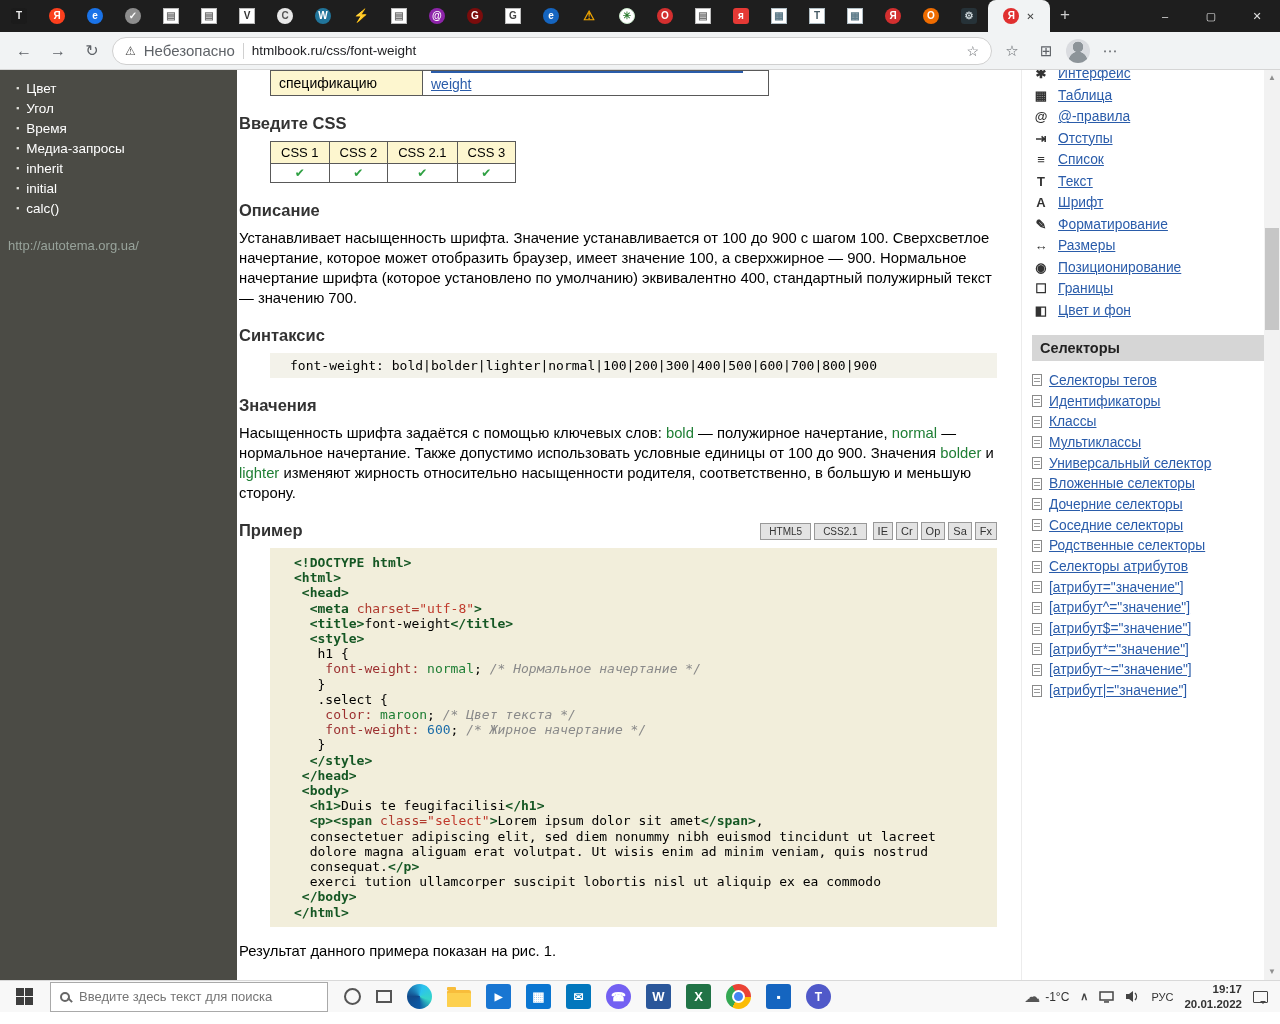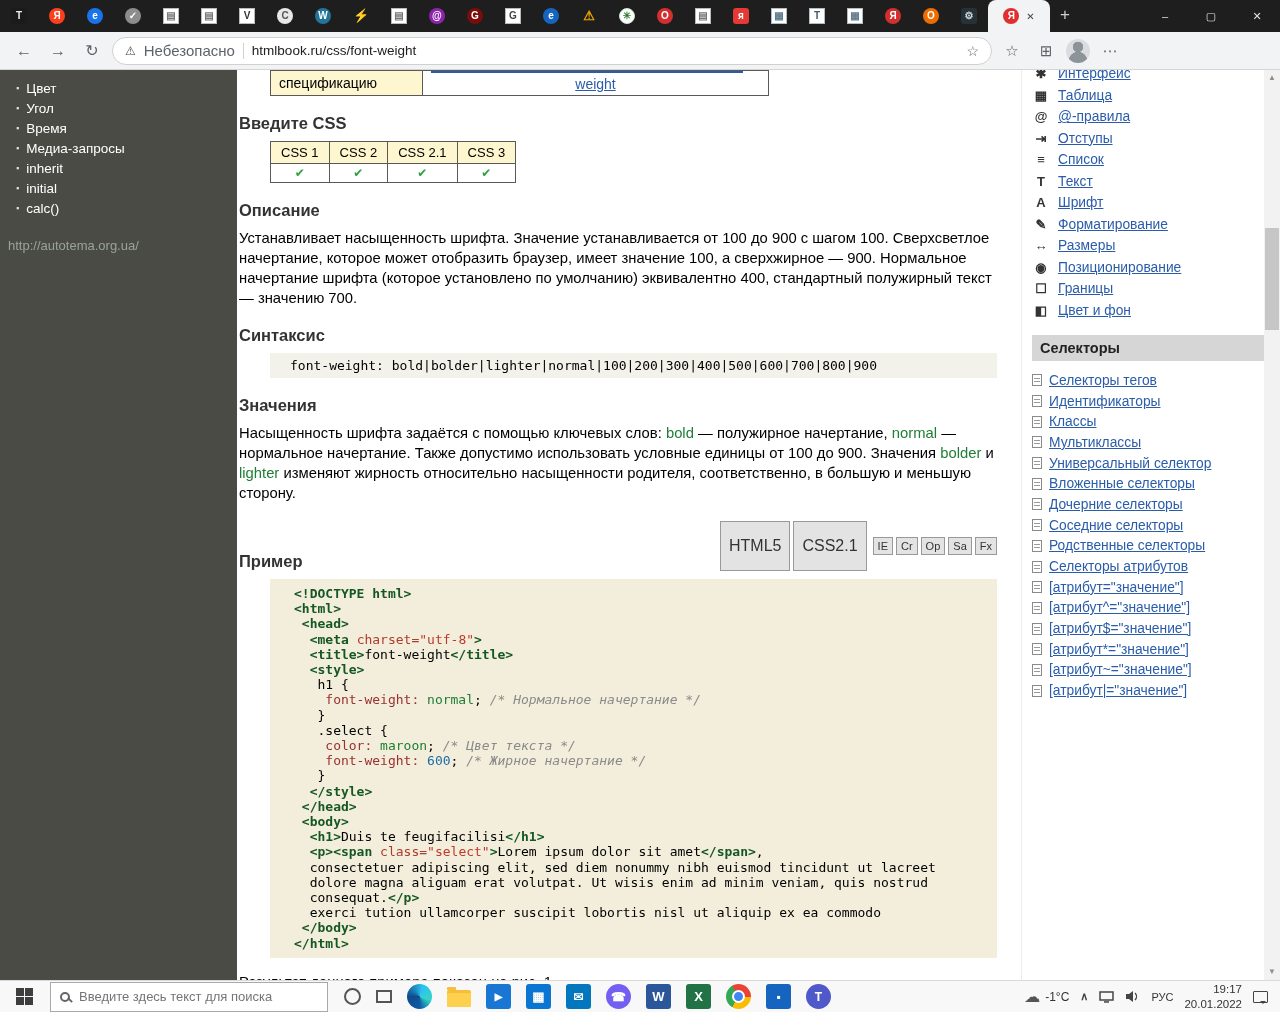--- a/index.html
+++ b/index.html
@@ -36,39 +36,39 @@
 
   .ls { width:237px; background:#4b4b45; padding-top:8px; flex:none; overflow:hidden; }
   .ls-item { display:flex; align-items:center; gap:7px; padding:2.5px 0 2.5px 16px; font-size:13.5px; color:#fff; cursor:pointer; }
   .ls-bullet { font-size:9px; color:#e0e0da; }
   .ls-ad { display:block; color:#98a39b; font-size:13px; margin:20px 0 0 8px; text-decoration:none; cursor:pointer; }
 
   .content { flex:1; padding:0 24px 0 2px; overflow:hidden; position:relative; background:#fff; }
   .spec { border-collapse:collapse; margin-left:31px; }
   .spec td { border:1px solid #595959; font-size:14px; vertical-align:bottom; }
   .spec .lbl { background:#fdf6cf; width:152px; padding:4px 8px; }
-  .spec .val { width:346px; padding:3px 8px; position:relative;text-align:center; }
+  .spec .val { width:346px; padding:3px 8px; position:relative; }
   .cutline { position:absolute; top:0; left:8px; width:312px; height:2px; background:#2a5caa; }
   a.blue { color:#2a5caa; text-decoration:underline; cursor:pointer; }
 
   h2.sect { font-size:16.5px; font-weight:bold; color:#333; margin:18px 0 8px; }
   .vers { border-collapse:collapse; margin-left:31px; }
   .vers th { background:#fdf6cf; border:1px solid #595959; font-size:13px; font-weight:normal; color:#000; padding:3px 10px; }
   .vers td { border:1px solid #595959; text-align:center; padding:2px; font-size:12px; color:#2ea042; }
 
   .body-text { font-size:14.8px; line-height:20px; color:#000; }
   .kw { color:#1e7e34; }
 
   .syntax-pre { background:#f3f2ea; margin:2px 0 0 31px; padding:5px 4px 5px 20px; font:13px "DejaVu Sans Mono",monospace; white-space:pre; color:#000; }
 
   .ex-head { display:flex; align-items:flex-end; margin:18px 0 8px; }
   .ex-head h2 { margin:0; }
   .badges { margin-left:auto; display:flex; gap:6px; align-items:center; }
   .grp { display:flex; gap:3px; }
-  .badge { border:1px solid #999; background:#e3e3e3; color:#333; font-size:16px; padding:15px 8px; }
+  .badge { border:1px solid #999; background:#e3e3e3; color:#333; font-size:10px; padding:2px 8px; }
   .badge.sm { font-size:11px; padding:2px 4px; }
 
   .example-pre { background:#f2eedb; margin-left:31px; padding:7px 24px; font:13px/15.2px "DejaVu Sans Mono",monospace; color:#000; }
   .code-line { white-space:pre; }
   .t { color:#155724; font-weight:bold; }
   .a { color:#b03a2e; }
   .v { color:#c0392b; }
   .p { color:#9c2f2f; }
   .valtok { color:#1e7e34; }
   .num { color:#1b6ca8; }
@@ -119,21 +119,21 @@
   .tb-chrome { border-radius:50%; background:conic-gradient(from -30deg,#ea4335 0 120deg,#fbbc05 0 240deg,#34a853 0 360deg); position:relative; }
   .tb-chrome::after { content:""; position:absolute; inset:6px; border-radius:50%; background:#4285f4; border:2px solid #fff; }
   .tb-blueapp2 { background:#1565c0; border-radius:3px; font-size:12px; }
   .tb-teams { background:#5059c9; border-radius:50%; font-size:12px; }
   .tray { margin-left:auto; display:flex; align-items:center; gap:11px; padding-right:8px; font-size:12px; color:#333; }
   .weather { display:flex; align-items:center; gap:5px; }
   .cloud { font-size:16px; color:#555; }
   .chev { font-size:11px; font-weight:bold; color:#444; cursor:pointer; }
   .notif { width:15px; height:12px; border:1.5px solid #444; border-radius:1px; position:relative; cursor:pointer; }
   .notif::after { content:""; position:absolute; bottom:-5px; right:1px; border:3px solid rgba(0,0,0,0); border-top-color:#444; }
-  .clock { text-align:right; font-size:11.5px; line-height:1.3; cursor:default; }
+  .clock { text-align:right; font-size:11.5px; line-height:1.3; cursor:default;font-weight:bold; }
   .lang { font-size:11px; font-weight:normal; cursor:pointer; }
   .trayic { cursor:pointer; display:flex; align-items:center; }
 </style>
 </head>
 <body>
 
 <div class="screen">
 
   <div class="tabstrip">
     <div class="tabs">

